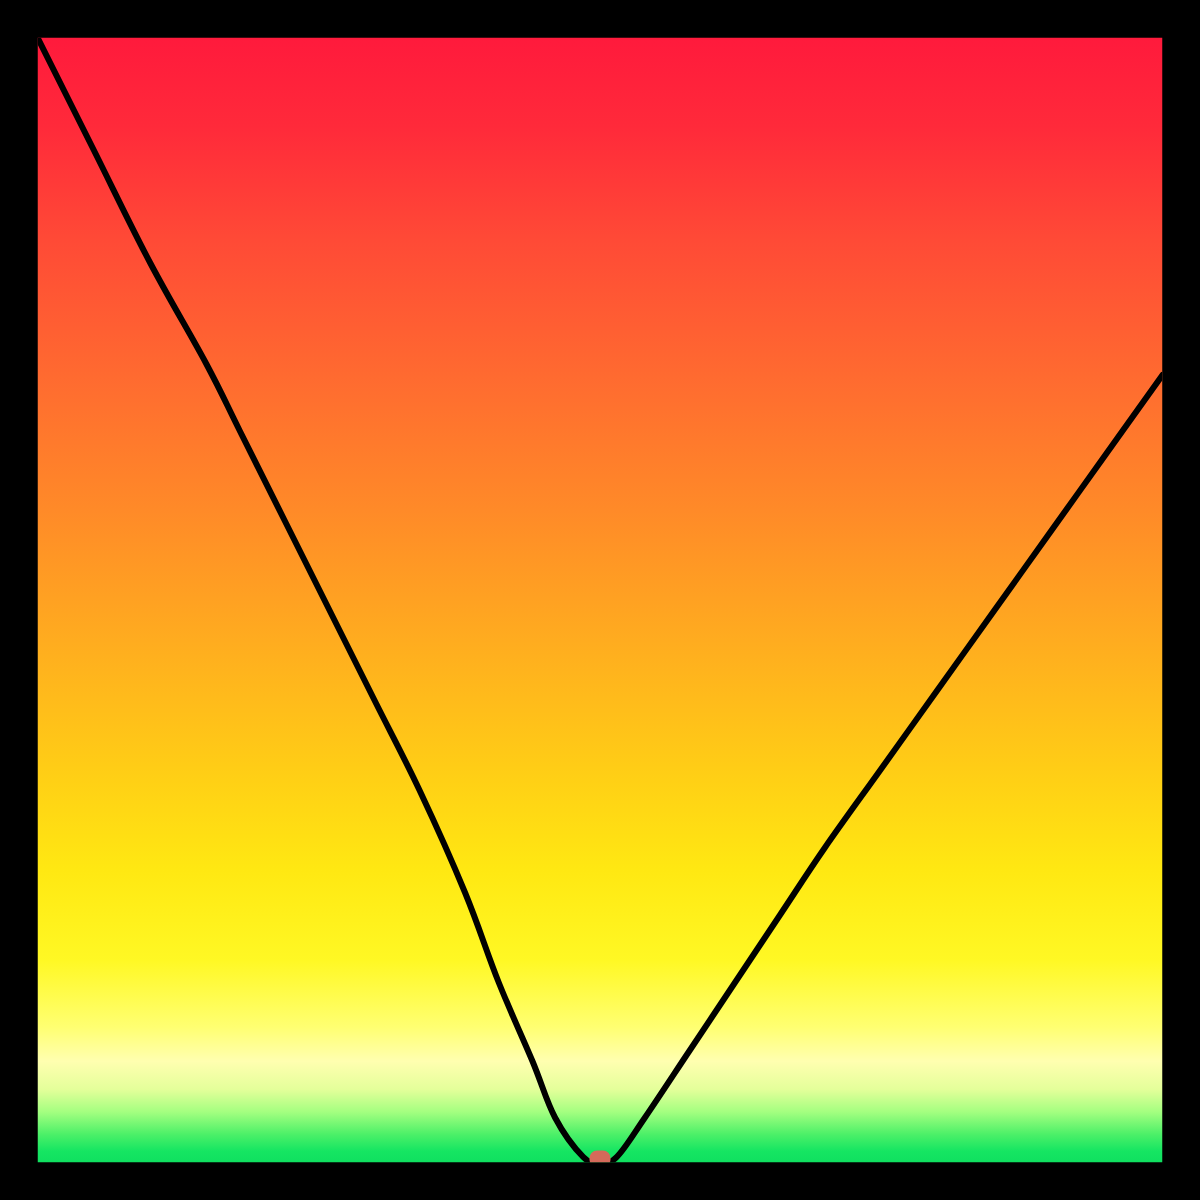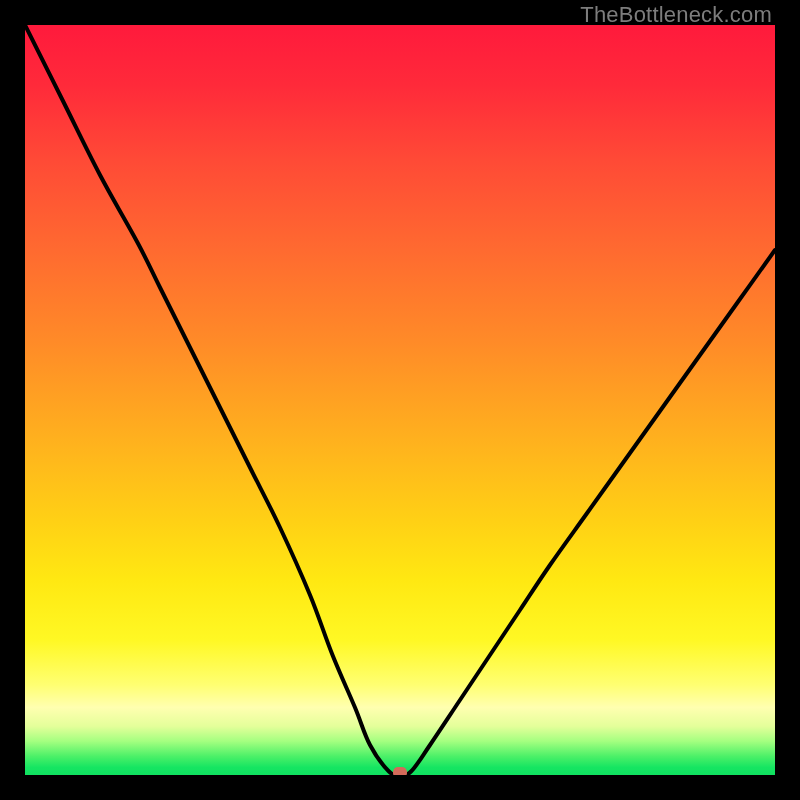--- a/index.html
+++ b/index.html
@@ -61,21 +61,20 @@
     user-select: none;
   }
   .minimum-dot {
     fill: #d46a5a;
   }
 </style>
 </head>
 <body>
 
 <div class="frame">
-  <div class="watermark">TheBottleneck.com</div>
   <div class="plot-area">
     <div class="gradient-bg"></div>
     <svg class="curve-svg" viewBox="0 0 750 750" preserveAspectRatio="none">
       <path id="curve-path" fill="none" stroke="#000" stroke-width="4" stroke-linejoin="round" stroke-linecap="round" d="M 0.00 0.00 C 6.75 13.50, 24.00 48.00, 37.50 75.00 C 51.00 102.00, 61.50 124.35, 75.00 150.00 C 88.50 175.65, 101.70 197.25, 112.50 217.50 C 123.30 237.75, 125.55 243.60, 135.00 262.50 C 144.45 281.40, 154.20 300.90, 165.00 322.50 C 175.80 344.10, 184.20 360.90, 195.00 382.50 C 205.80 404.10, 214.20 420.90, 225.00 442.50 C 235.80 464.10, 244.20 479.55, 255.00 502.50 C 265.80 525.45, 275.55 547.05, 285.00 570.00 C 294.45 592.95, 299.40 609.75, 307.50 630.00 C 315.60 650.25, 323.25 666.30, 330.00 682.50 C 336.75 698.70, 338.93 708.52, 345.00 720.00 C 351.07 731.48, 358.35 740.85, 363.75 746.25 C 369.15 751.65, 370.95 750.00, 375.00 750.00 C 379.05 750.00, 380.85 751.65, 386.25 746.25 C 391.65 740.85, 396.23 732.83, 405.00 720.00 C 413.77 707.17, 424.20 691.20, 435.00 675.00 C 445.80 658.80, 454.20 646.20, 465.00 630.00 C 475.80 613.80, 484.20 601.20, 495.00 585.00 C 505.80 568.80, 512.85 557.55, 525.00 540.00 C 537.15 522.45, 549.00 506.40, 562.50 487.50 C 576.00 468.60, 586.50 453.90, 600.00 435.00 C 613.50 416.10, 624.00 401.40, 637.50 382.50 C 651.00 363.60, 661.50 348.90, 675.00 330.00 C 688.50 311.10, 699.00 296.40, 712.50 277.50 C 726.00 258.60, 743.25 234.45, 750.00 225.00"></path>
       <rect id="min-dot" class="minimum-dot" rx="5" ry="5" width="14" height="11" x="368.00" y="742.00"></rect>
     </svg>
   </div>
 </div>
 
 </body></html>

